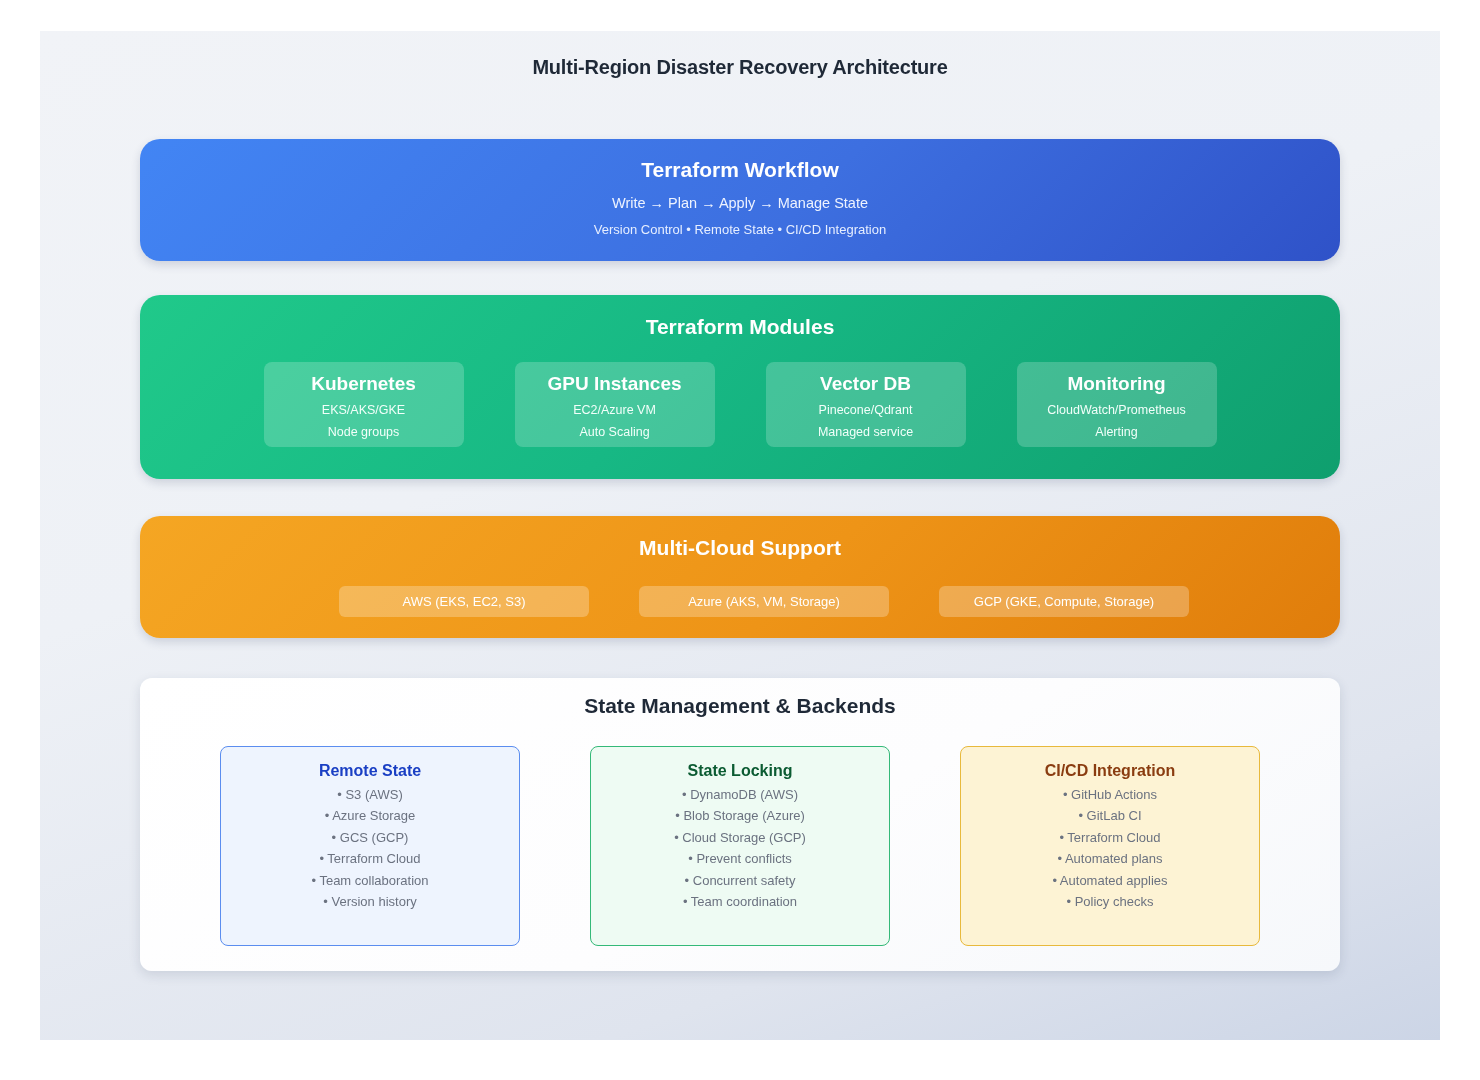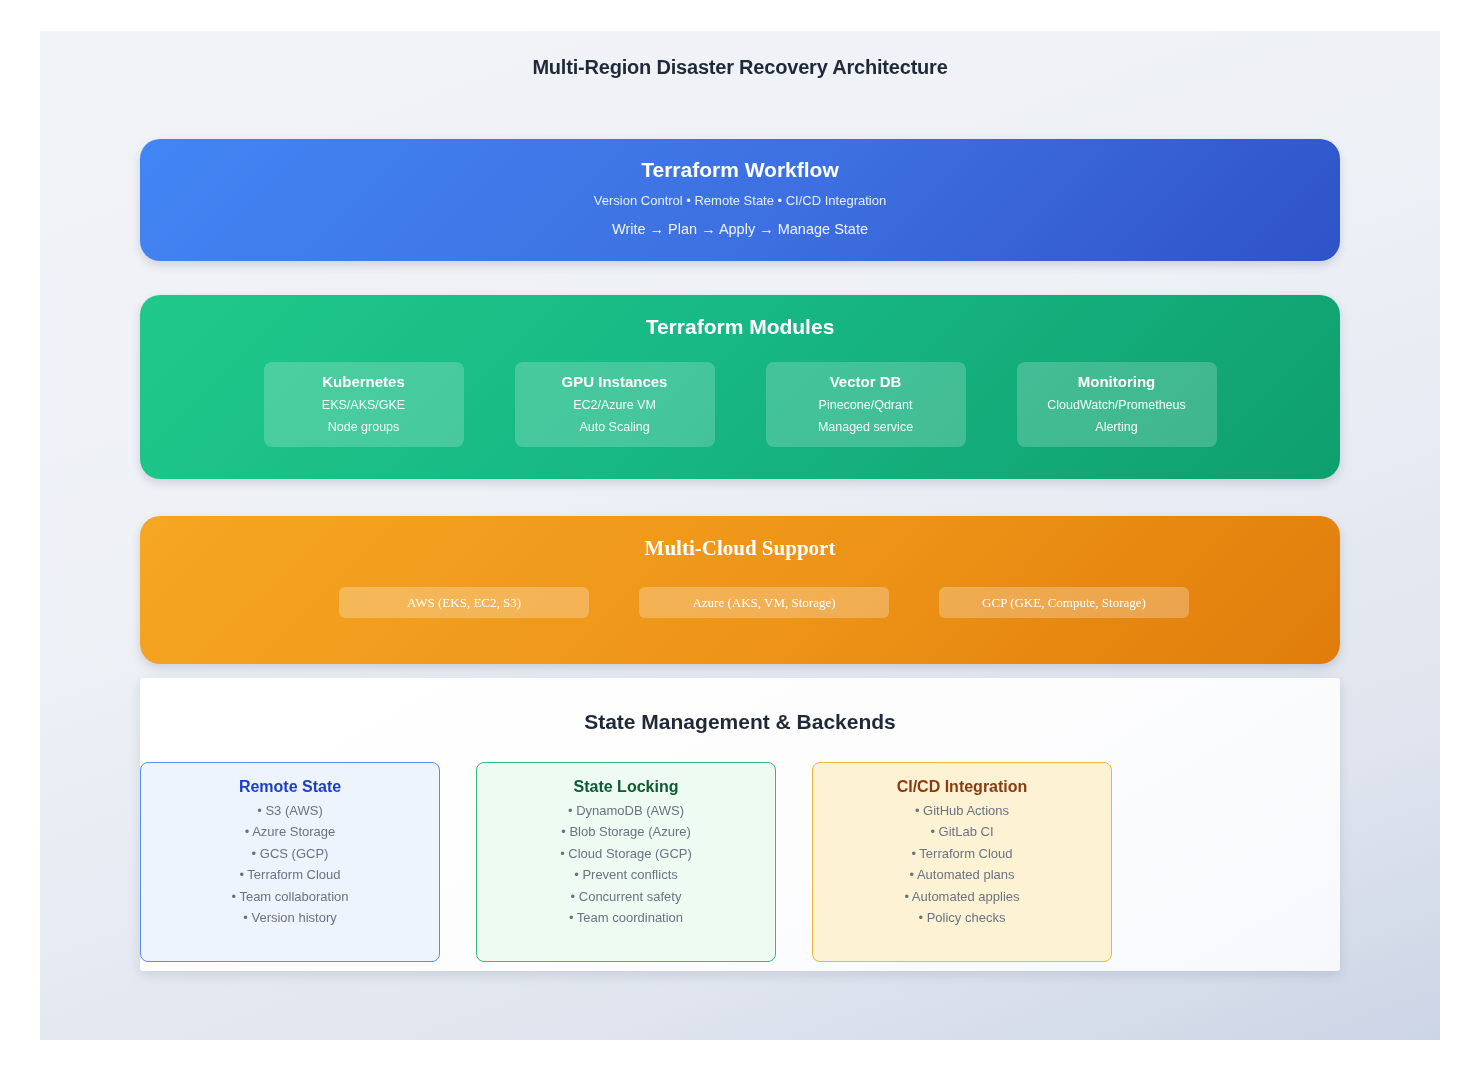--- a/index.html
+++ b/index.html
@@ -80,35 +80,34 @@
     width: 200px;
     height: 85px;
     background: rgba(255,255,255,.20);
     border-radius: 8px;
     padding-top: 11px;
     text-align: center;
   }
   .mc-title {
     color: #ffffff;
     font-weight: bold;
-    font-size: 15px;
+    font-size: 19px;
   }
   .mc-line {
     color: #f2fffa;
     font-size: 12.5px;
     margin-top: 8px;
   }
 
   
   #cloud {
     top: 485px;
-    height: 148px;
+    height: 122px;
     background: linear-gradient(135deg, #f5a623 0%, #ee9417 55%, #e07d0b 100%);
     padding-top: 20px;
-    font-family: Liberation Serif, serif;
   }
   .cloud-row {
     display: flex;
     justify-content: center;
     gap: 50px;
     margin-top: 26px;
     padding-left: 48px;
   }
   .cloud-pill {
     width: 250px;
@@ -123,34 +122,34 @@
   }
 
   
   #state {
     position: absolute;
     left: 100px;
     top: 647px;
     width: 1200px;
     height: 293px;
     background: linear-gradient(150deg, #ffffff 0%, #fdfdfe 55%, #f6f8fb 100%);
-    border-radius: 3px;
+    border-radius: 12px;
     box-shadow: 0 4px 12px rgba(30,45,80,.13);
-    padding-top: 32px;
+    padding-top: 16px;
   }
   .state-title {
     text-align: center;
     font-size: 21px;
     font-weight: bold;
     color: #1f2937;
   }
   .state-row {
     display: flex;
-    justify-content: flex-start;
-    gap: 36px;
+    justify-content: center;
+    gap: 70px;
     margin-top: 28px;
   }
   .state-card {
     width: 300px;
     height: 200px;
     border-radius: 8px;
     border: 1.6px solid;
     text-align: center;
     padding-top: 15px;
   }
@@ -174,22 +173,22 @@
 </style>
 </head>
 <body>
 
 <div id="page">
 
   <h1 class="page-title">Multi-Region Disaster Recovery Architecture</h1>
 
   <section class="band" id="workflow">
     <div class="band-title">Terraform Workflow</div>
+    <div class="wf-line">Write → Plan → Apply → Manage State</div>
     <div class="wf-line small">Version Control • Remote State • CI/CD Integration</div>
-    <div class="wf-line">Write → Plan → Apply → Manage State</div>
   </section>
 
   <section class="band" id="modules">
     <div class="band-title">Terraform Modules</div>
     <div class="module-row">
       <div class="module-card">
         <div class="mc-title">Kubernetes</div>
         <div class="mc-line">EKS/AKS/GKE</div>
         <div class="mc-line">Node groups</div>
       </div>

